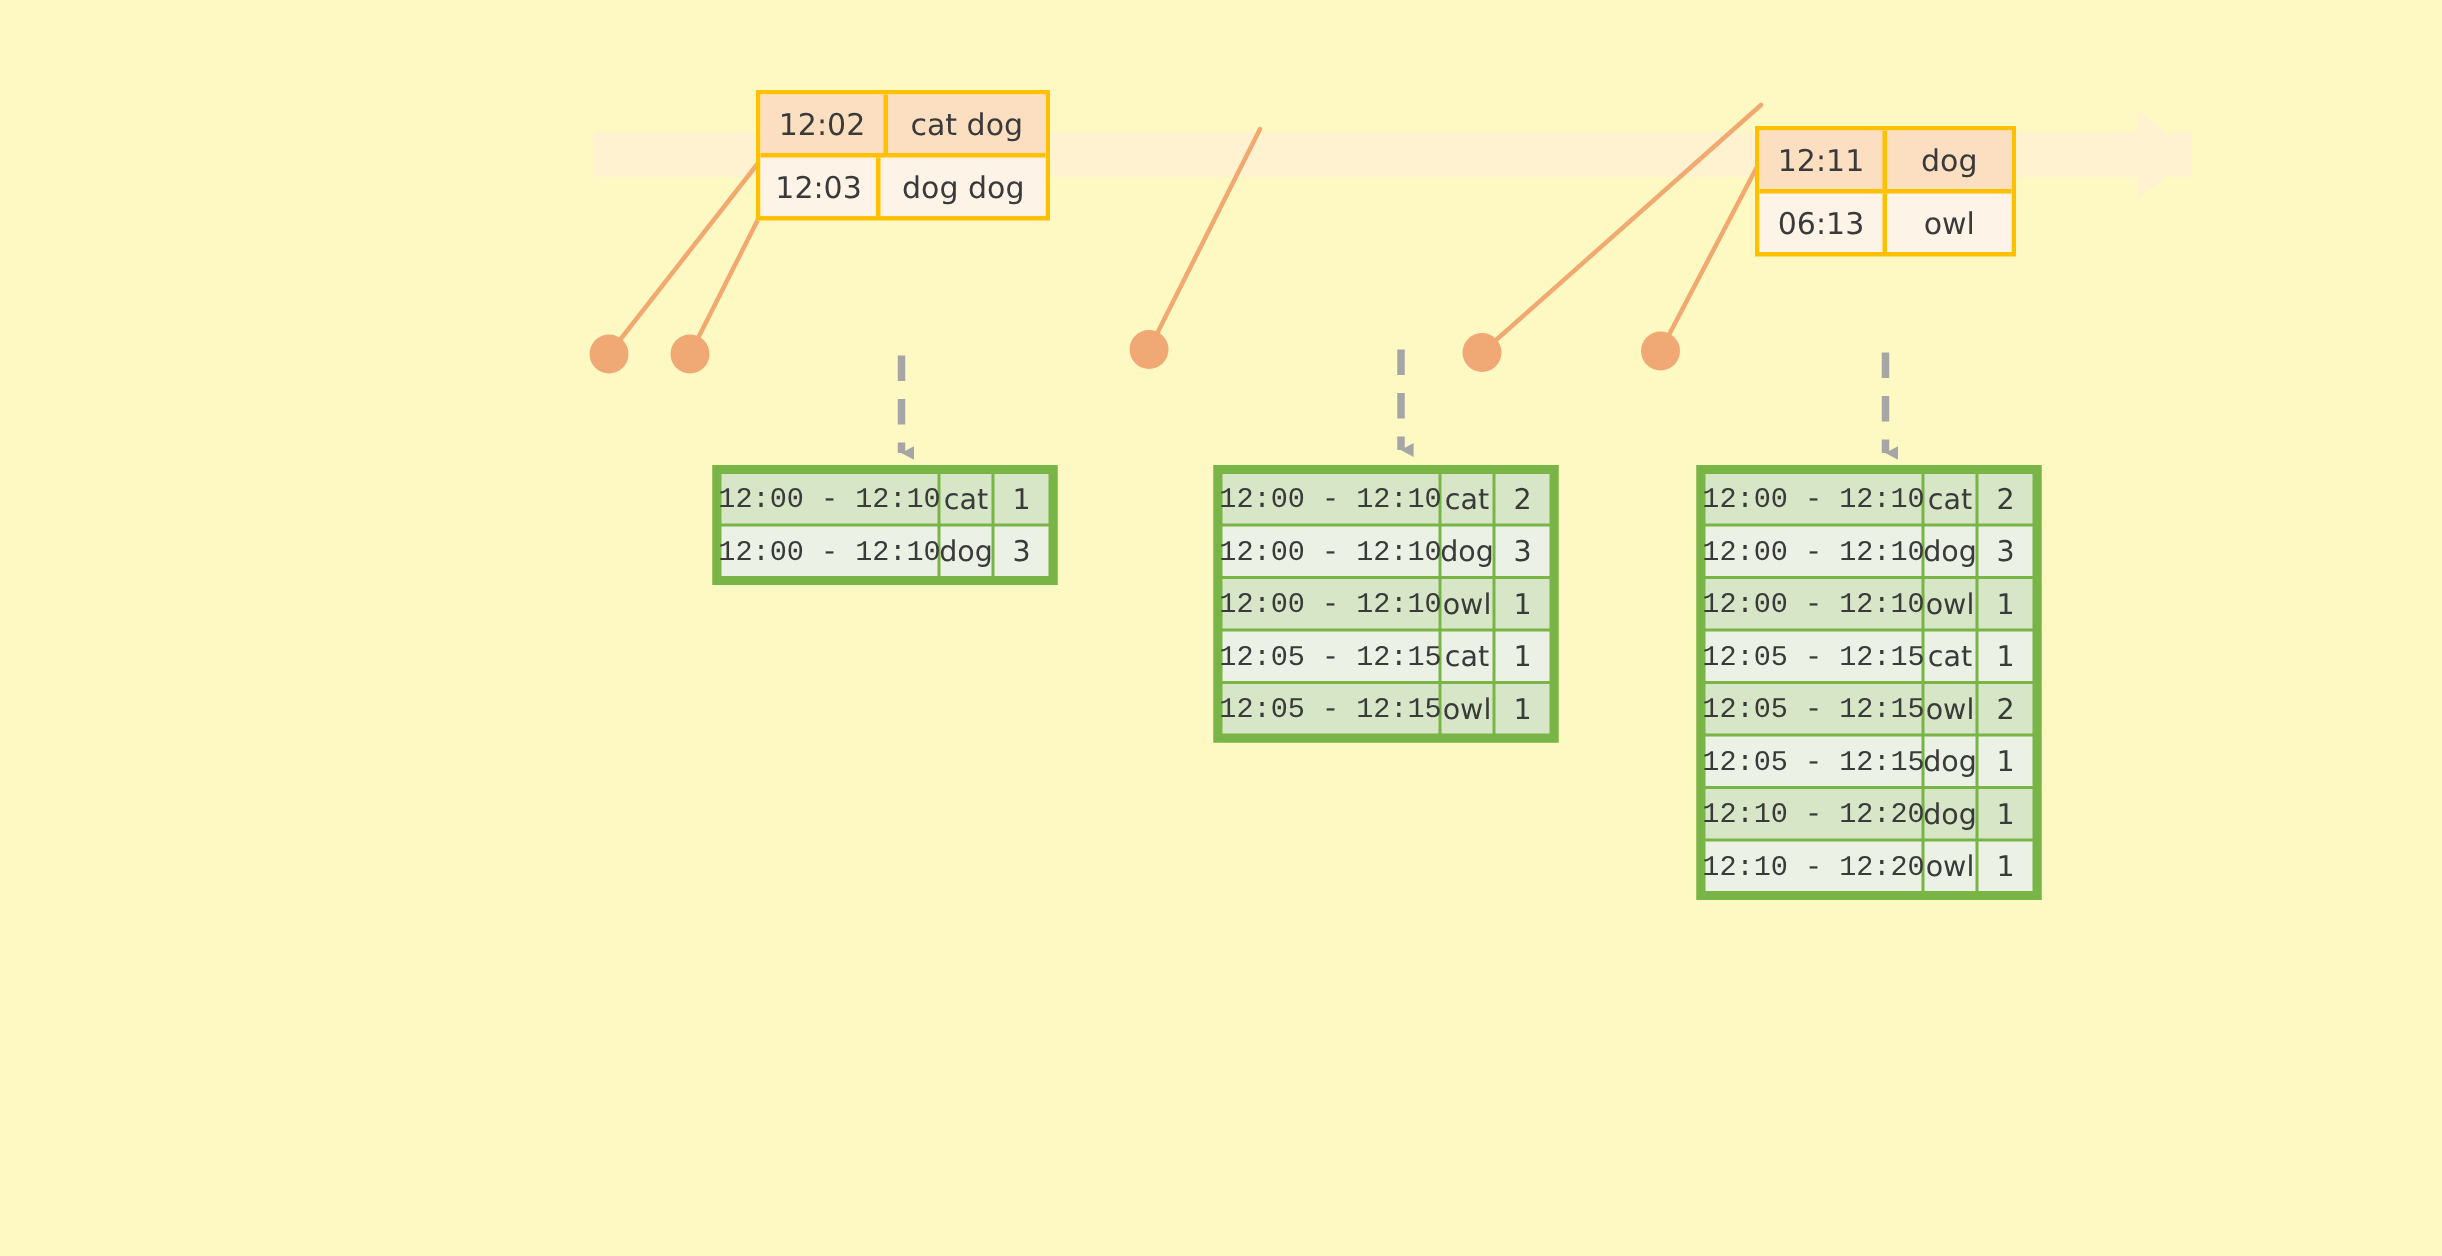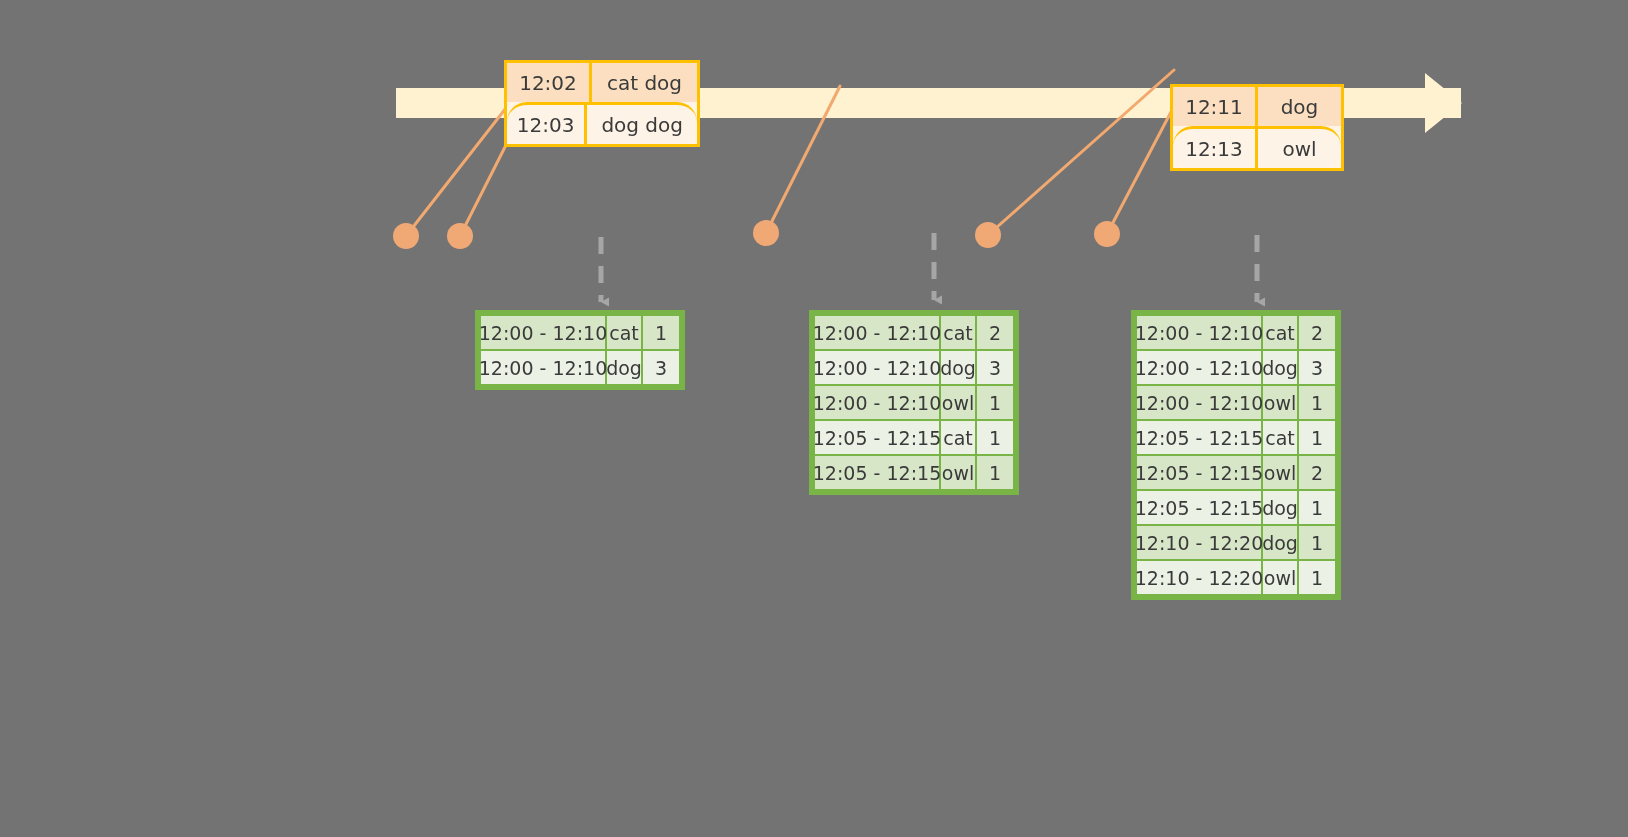--- a/index.html
+++ b/index.html
@@ -5,21 +5,21 @@
 <style>
   html, body {
     margin: 0;
     padding: 0;
     background: #000000;
   }
   #stage {
     position: relative;
     width: 1628px;
     height: 837px;
-    background: #737373;
+    background: #fef9c3;
     font-family: "DejaVu Sans", "Liberation Sans", sans-serif;
     overflow: hidden;
   }
   #svg-layer {
     position: absolute;
     left: 0;
     top: 0;
     width: 1628px;
     height: 837px;
   }
@@ -31,21 +31,21 @@
     box-sizing: border-box;
     display: flex;
     flex-direction: column;
     background: #FFF4E6;
   }
   .event-row {
     display: flex;
     flex-direction: row;
     height: 39px;
   }
-  .event-row + .event-row { border-top: 3px solid #FFC000; border-radius: 20px; }
+  .event-row + .event-row { border-top: 3px solid #FFC000; }
   .event-row.shade  { background: #FBDFC0; }
   .event-row.plain  { background: #FDF3E7; }
   .event-time {
     width: 85px;
     border-right: 3px solid #FFC000;
     display: flex;
     align-items: center;
     justify-content: center;
     font-size: 20px;
     color: #3a3a3a;
@@ -84,21 +84,21 @@
   .res-row.odd  .res-cell { background: #ECF1E6; }
   .res-cell {
     display: flex;
     align-items: center;
     justify-content: center;
     font-size: 19px;
     color: #3a3a3a;
     box-sizing: border-box;
     white-space: nowrap;
   }
-  .c-window { width: 124px; }
+  .c-window { width: 144px; font-family: Liberation Mono, monospace; }
   .c-key    { width: 34px; }
   .c-count  { width: 36px; }
 </style>
 </head>
 <body>
 
 <div id="stage">
 
   <svg id="svg-layer" viewBox="0 0 1628 837">
     <defs>
@@ -147,21 +147,21 @@
     </div>
   </div>
 
 
   <div class="event-box" style="left:1170px; top:60px; width:174px;margin-top:24px;">
     <div class="event-row shade">
       <div class="event-time">12:11</div>
       <div class="event-payload">dog</div>
     </div>
     <div class="event-row plain">
-      <div class="event-time">12:13</div>
+      <div class="event-time">06:13</div>
       <div class="event-payload">owl</div>
     </div>
   </div>
 
   <div class="result-table" id="result-table-1" style="left:475px; top:310px;">
       <div class="res-row even">
         <div class="res-cell c-window">12:00 - 12:10</div>
         <div class="res-cell c-key">cat</div>
         <div class="res-cell c-count">1</div>
       </div>

